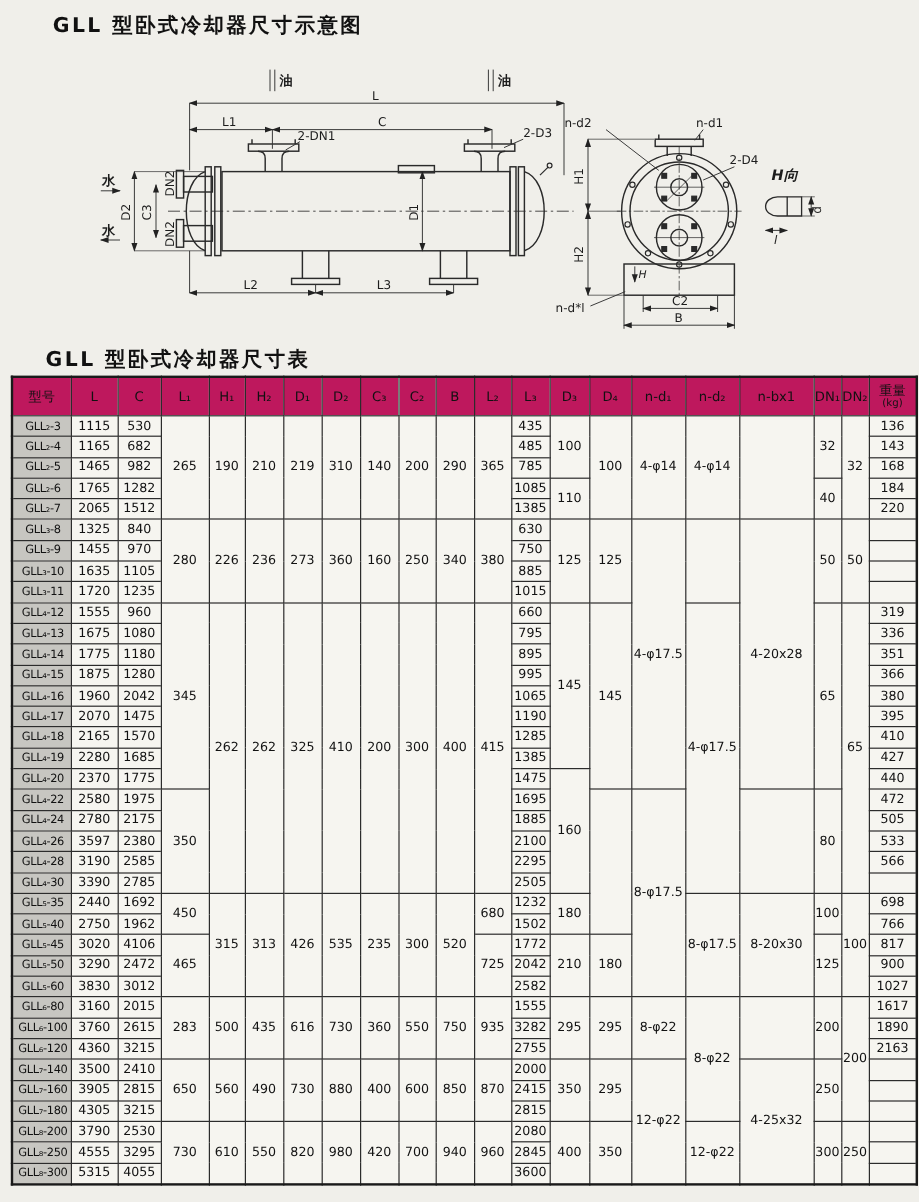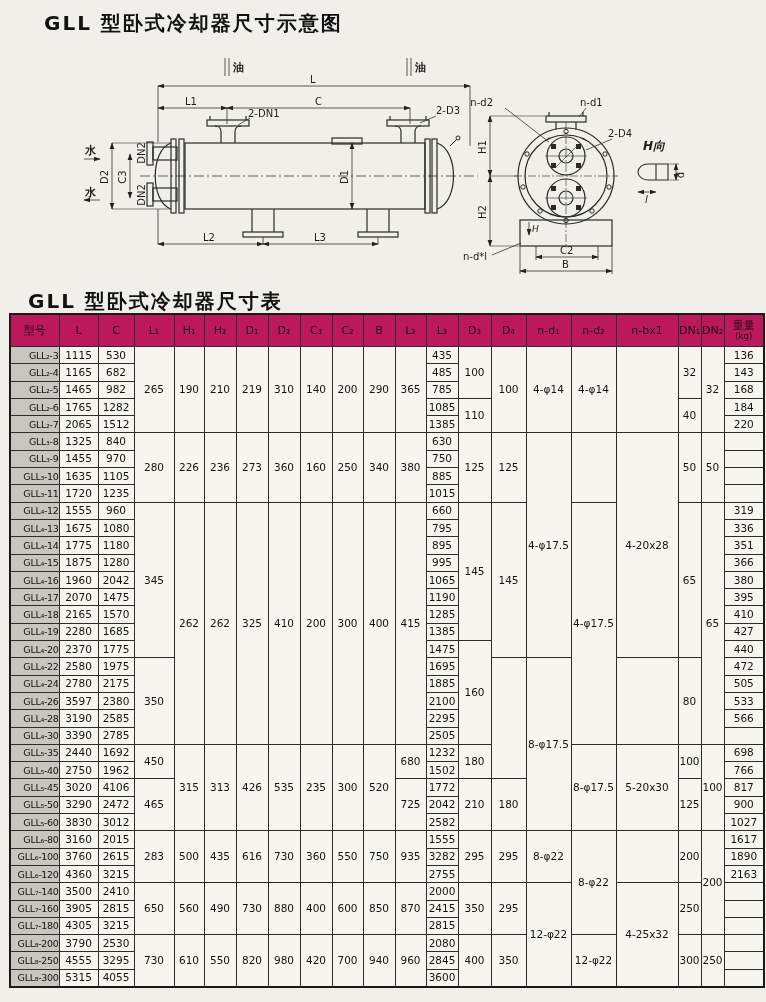--- a/index.html
+++ b/index.html
@@ -3,45 +3,45 @@
 <meta charset="utf-8">
 <style>
   html,body{margin:0;padding:0}
   body{
     width:766px;height:1002px;position:relative;overflow:hidden;
     background:#f0efea;
     font-family:"DejaVu Sans","Liberation Sans",sans-serif;
     color:#161616;
   }
   .title{
-    position:absolute;font-weight:bold;font-size:20px;letter-spacing:2px;color:#111;
+    position:absolute;font-weight:bold;font-size:17px;letter-spacing:2px;color:#111;
     font-family:"DejaVu Sans","Liberation Sans",sans-serif;white-space:nowrap;text-align:center;
   }
   #title-diagram{left:44px;top:10px}
-  #title-table{left:28px;top:288px}
+  #title-table{left:38px;top:288px}
   #drawing{position:absolute;left:0;top:46px}
   #drawing text{font-family:"DejaVu Sans","Liberation Sans",sans-serif;fill:#1d1d1d}
   .dimtxt{font-size:10px}
   .cjk{font-size:11px;font-weight:bold}
   #dim-table{
     position:absolute;left:9px;top:313px;width:754px;
     border-collapse:collapse;table-layout:fixed;background:#f6f5f0;
     border:2px solid #1a1a1a;
   }
   #dim-table th,#dim-table td{
     border:1px solid #2c2c2c;text-align:center;padding:0;overflow:hidden;
     white-space:nowrap;font-weight:normal;
   }
   #dim-table th{
     background:#be185d;height:31px;font-size:11px;line-height:12px;color:#111;
   }
   #dim-table th .unit{font-size:8.5px;display:block;line-height:9px}
   #dim-table td{height:16.3px;line-height:15px;font-size:10.5px;color:#121212}
   #dim-table td.model{
-    background:#c7c6c1;text-align:right;padding-left:2px;font-size:9.5px;letter-spacing:-0.3px;
+    background:#c7c6c1;text-align:center;padding-left:2px;font-size:9.5px;letter-spacing:-0.3px;
   }
 </style>
 </head>
 <body>
 
 <div class="title" id="title-diagram">GLL 型卧式冷却器尺寸示意图</div>
 
 <svg id="drawing" width="766" height="242" viewBox="0 0 766 242">
   <defs>
     <marker id="ar" viewBox="0 0 10 10" refX="9" refY="5" markerWidth="9" markerHeight="9" orient="auto-start-reverse">
@@ -507,21 +507,21 @@
         <td rowspan="5">313</td>
         <td rowspan="5">426</td>
         <td rowspan="5">535</td>
         <td rowspan="5">235</td>
         <td rowspan="5">300</td>
         <td rowspan="5">520</td>
         <td rowspan="2">680</td>
         <td>1232</td>
         <td rowspan="2">180</td>
         <td rowspan="5">8-φ17.5</td>
-        <td rowspan="5">5-20x30</td>
+        <td rowspan="5">8-20x30</td>
         <td rowspan="2">100</td>
         <td rowspan="5">100</td>
         <td>698</td>
       </tr>
       <tr>
         <td class="model">GLL₅-40</td>
         <td>2750</td>
         <td>1962</td>
         <td>1502</td>
         <td>766</td>

